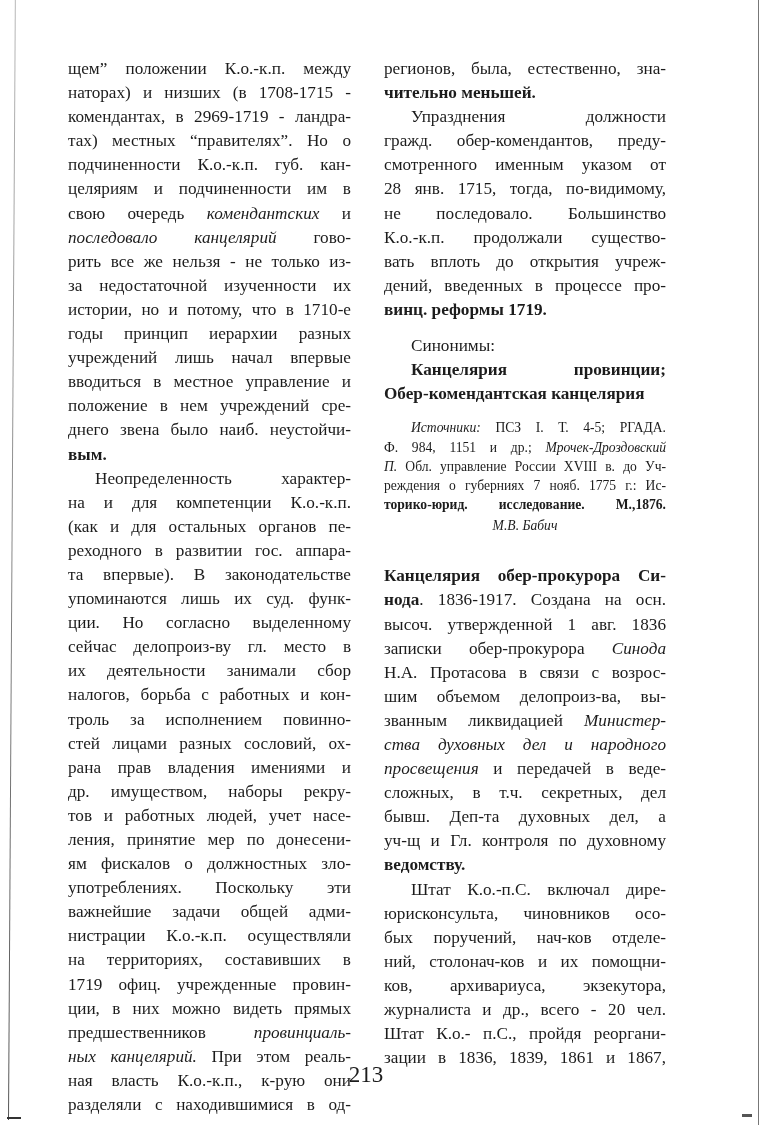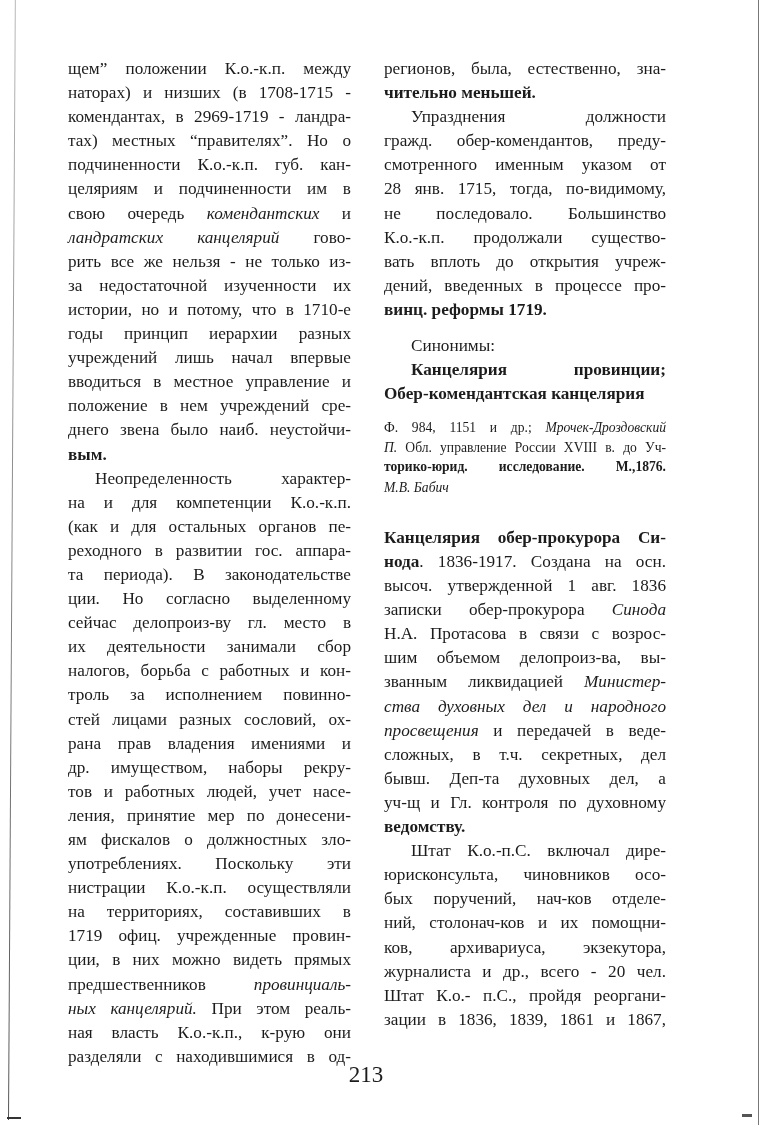--- a/index.html
+++ b/index.html
@@ -17,21 +17,21 @@
   .col p { margin: 0; }
   .ln { display: block; white-space: nowrap; text-align-last: justify; text-align: justify; }
   .ln.last { text-align-last: left; font-weight: bold; }
   .ind { text-indent: 27px; }
   i { font-style: italic; }
   b { font-weight: bold; }
   .syn-title { margin-top: 12px !important; padding-left: 27px; }
   .syn-body { font-weight: bold; }
   .sources { font-size: 13.6px; line-height: 19.2px; margin-top: 12px !important; }
   .sources .ln { text-align-last: justify; }
-  .author { font-size: 13.6px; line-height: 20px; text-align: left; font-style: italic; margin-top: 2px !important; }
+  .author { font-size: 13.6px; line-height: 20px; text-align: center; font-style: italic; margin-top: 2px !important; }
   .entry { margin-top: 28px !important; }
   .page-number { position: absolute; top: 1062px; left: 0; width: 722px; text-align: center;
                  font-size: 23px; }
 </style>
 </head>
 <body>
 
 <div class="page">
   <div class="edge-left"></div>
   <div class="edge-left-foot"></div>
@@ -40,49 +40,51 @@
 
   <div class="col col-left">
     <p>
       <span class="ln">щем” положении К.о.-к.п. между</span>
       <span class="ln">наторах) и низших (в 1708-1715 -</span>
       <span class="ln">комендантах, в 2969-1719 - ландра-</span>
       <span class="ln">тах) местных “правителях”. Но о</span>
       <span class="ln">подчиненности К.о.-к.п. губ. кан-</span>
       <span class="ln">целяриям и подчиненности им в</span>
       <span class="ln"><span>свою очередь </span><i>комендантских</i><span> и</span></span>
-      <span class="ln"><i>ландратских канцелярий</i><span> гово-</span></span>
+      <span class="ln"><i>последовало канцелярий</i><span> гово-</span></span>
       <span class="ln">рить все же нельзя - не только из-</span>
       <span class="ln">за недостаточной изученности их</span>
       <span class="ln">истории, но и потому, что в 1710-е</span>
       <span class="ln">годы принцип иерархии разных</span>
       <span class="ln">учреждений лишь начал впервые</span>
       <span class="ln">вводиться в местное управление и</span>
       <span class="ln">положение в нем учреждений сре-</span>
       <span class="ln">днего звена было наиб. неустойчи-</span>
       <span class="ln last">вым.</span>
     </p>
     <p>
       <span class="ln ind">Неопределенность характер-</span>
       <span class="ln">на и для компетенции К.о.-к.п.</span>
       <span class="ln">(как и для остальных органов пе-</span>
       <span class="ln">реходного в развитии гос. аппара-</span>
-      <span class="ln">та периода). В законодательстве</span>
+      <span class="ln">та впервые). В законодательстве</span>
+      <span class="ln">упоминаются лишь их суд. функ-</span>
       <span class="ln">ции. Но согласно выделенному</span>
       <span class="ln">сейчас делопроиз-ву гл. место в</span>
       <span class="ln">их деятельности занимали сбор</span>
       <span class="ln">налогов, борьба с работных и кон-</span>
       <span class="ln">троль за исполнением повинно-</span>
       <span class="ln">стей лицами разных сословий, ох-</span>
       <span class="ln">рана прав владения имениями и</span>
       <span class="ln">др. имуществом, наборы рекру-</span>
       <span class="ln">тов и работных людей, учет насе-</span>
       <span class="ln">ления, принятие мер по донесени-</span>
       <span class="ln">ям фискалов о должностных зло-</span>
       <span class="ln">употреблениях. Поскольку эти</span>
+      <span class="ln">важнейшие задачи общей адми-</span>
       <span class="ln">нистрации К.о.-к.п. осуществляли</span>
       <span class="ln">на территориях, составивших в</span>
       <span class="ln">1719 офиц. учрежденные провин-</span>
       <span class="ln">ции, в них можно видеть прямых</span>
       <span class="ln"><span>предшественников </span><i>провинциаль-</i></span>
       <span class="ln"><i>ных канцелярий.</i><span> При этом реаль-</span></span>
       <span class="ln">ная власть К.о.-к.п., к-рую они</span>
       <span class="ln">разделяли с находившимися в од-</span>
 
     </p>
@@ -105,22 +107,24 @@
       <span class="ln last">винц. реформы 1719.</span>
     </p>
 
     <p class="syn-title">Синонимы:</p>
     <p class="syn-body">
       <span class="ln ind"><span>Канцелярия</span> <span>провинции;</span></span>
       <span class="ln last">Обер-комендантская канцелярия</span>
     </p>
 
     <p class="sources">
+      <span class="ln ind"><i>Источники:</i><span> ПСЗ I. Т. 4-5; РГАДА.</span></span>
       <span class="ln"><span>Ф. 984, 1151 и др.; </span><i>Мрочек-Дроздовский</i></span>
       <span class="ln"><i>П.</i><span> Обл. управление России XVIII в. до Уч-</span></span>
+      <span class="ln">реждения о губерниях 7 нояб. 1775 г.: Ис-</span>
       <span class="ln last">торико-юрид. исследование. М.,1876.</span>
     </p>
     <p class="author">М.В. Бабич</p>
 
     <p class="entry">
       <span class="ln"><b>Канцелярия обер-прокурора Си-</b></span>
       <span class="ln"><b>нода</b><span>. 1836-1917. Создана на осн.</span></span>
       <span class="ln">высоч. утвержденной 1 авг. 1836</span>
       <span class="ln"><span>записки обер-прокурора </span><i>Синода</i></span>
       <span class="ln">Н.А. Протасова в связи с возрос-</span>

